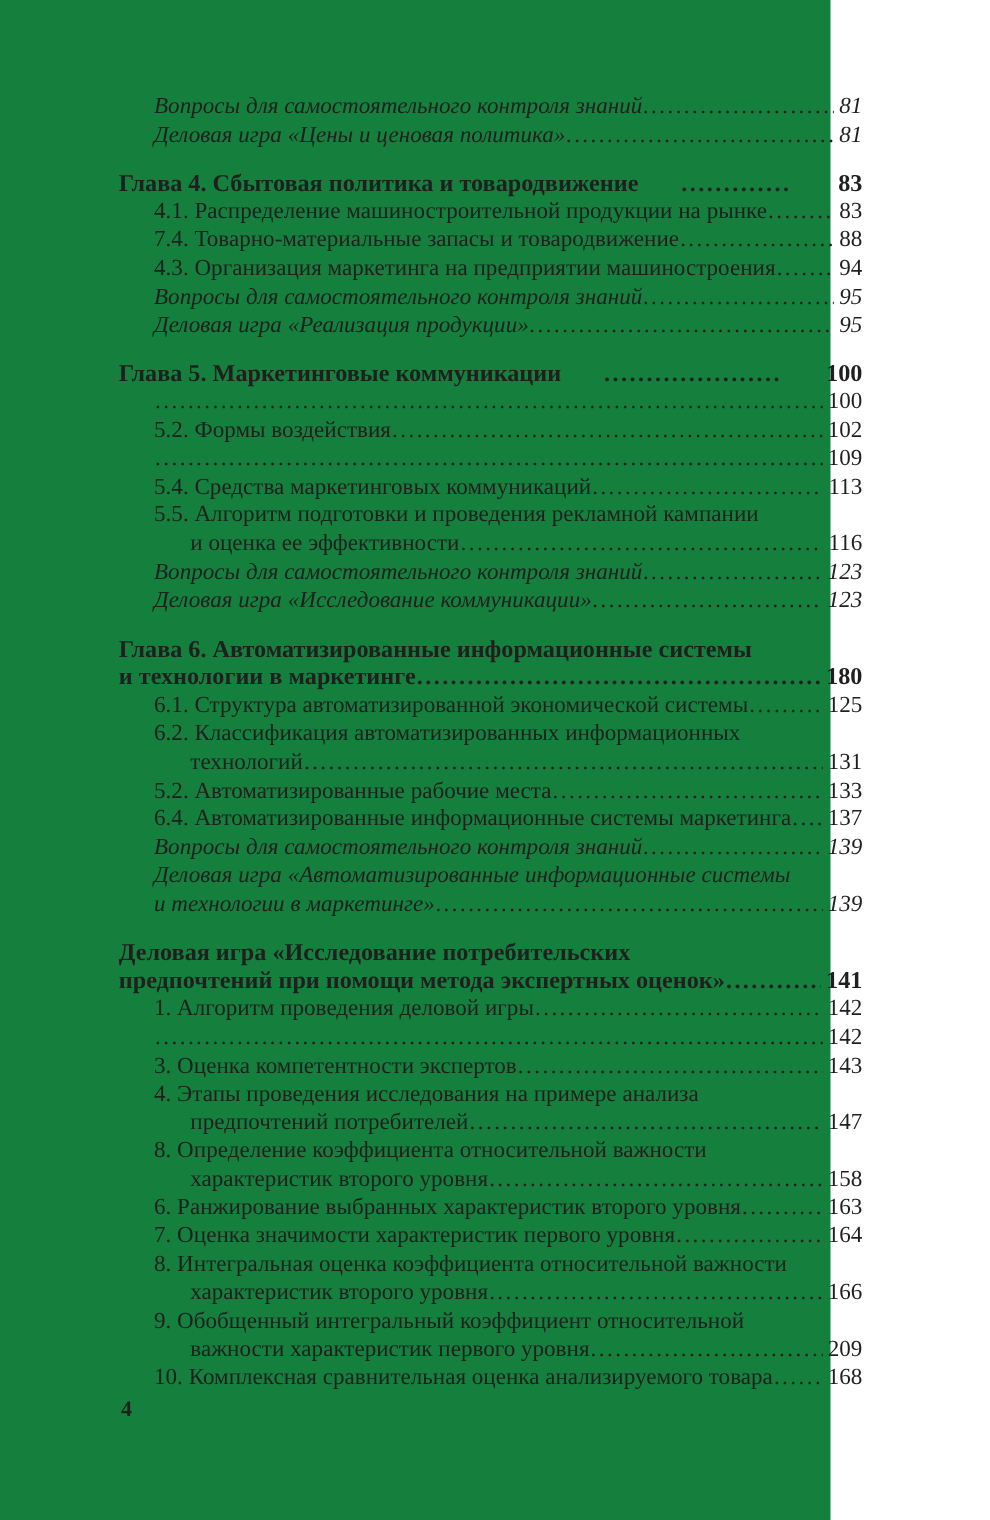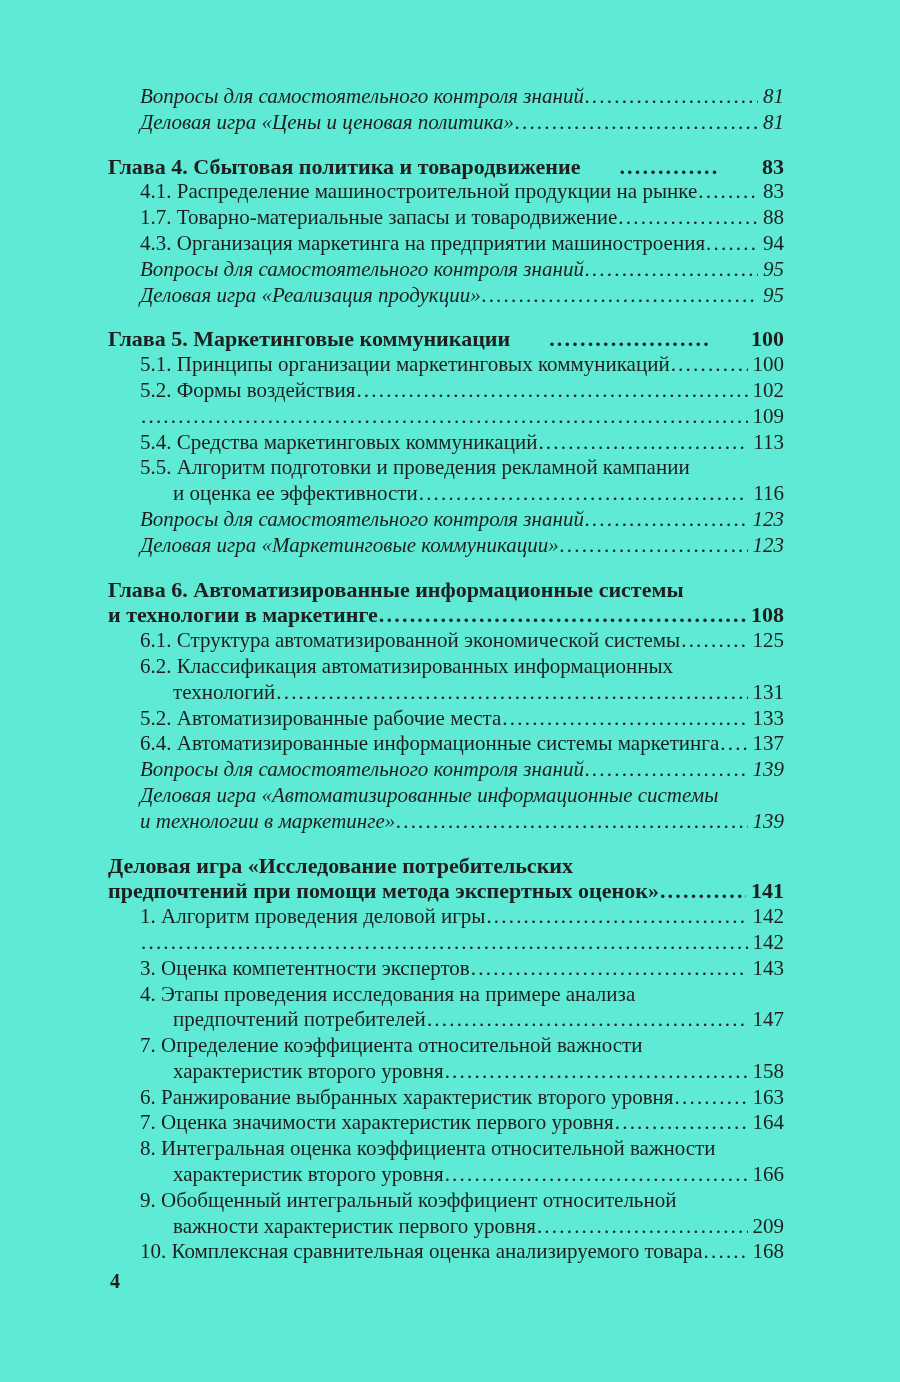--- a/index.html
+++ b/index.html
@@ -4,21 +4,21 @@
 <title>Оглавление</title>
 <style>
   html, body { margin: 0; padding: 0; }
   body {
     width: 900px; height: 1382px;
     background: #ffffff;
     color: #1f1f1f;
     font-family: "Liberation Serif", serif;
     overflow: hidden;
   }
-  .page { position: relative; width: 900px; height: 1382px; background: #5eead4; }
+  .page { position: relative; width: 755px; height: 1382px; background: #15803d; }
   .toc { position: absolute; left: 108px; top: 84px; width: 676px; }
   .row {
     display: flex;
     align-items: baseline;
     font-size: 21px;
     line-height: 25.8px;
   }
   .row .t { white-space: nowrap; }
   .i1 { padding-left: 32px; }
   .i2 { padding-left: 65px; justify-content: space-between; }
@@ -60,21 +60,21 @@
       <span class="t">Глава 4. Сбытовая политика и товародвижение</span>
       <span class="dots"></span>
       <span class="pg">83</span>
     </div>
     <div class="row i1">
       <span class="t">4.1. Распределение машиностроительной продукции на рынке</span>
       <span class="dots"></span>
       <span class="pg">83</span>
     </div>
     <div class="row i1">
-      <span class="t">1.7. Товарно-материальные запасы и товародвижение</span>
+      <span class="t">7.4. Товарно-материальные запасы и товародвижение</span>
       <span class="dots"></span>
       <span class="pg">88</span>
     </div>
     <div class="row i1">
       <span class="t">4.3. Организация маркетинга на предприятии машиностроения</span>
       <span class="dots"></span>
       <span class="pg">94</span>
     </div>
     <div class="row i1 italic">
       <span class="t">Вопросы для самостоятельного контроля знаний</span>
@@ -86,21 +86,20 @@
       <span class="dots"></span>
       <span class="pg">95</span>
     </div>
 
     <div class="row i0 bold gap">
       <span class="t">Глава 5. Маркетинговые коммуникации</span>
       <span class="dots"></span>
       <span class="pg">100</span>
     </div>
     <div class="row i1">
-      <span class="t">5.1. Принципы организации маркетинговых коммуникаций</span>
       <span class="dots"></span>
       <span class="pg">100</span>
     </div>
     <div class="row i1">
       <span class="t">5.2. Формы воздействия</span>
       <span class="dots"></span>
       <span class="pg">102</span>
     </div>
     <div class="row i1">
       <span class="dots"></span>
@@ -118,32 +117,32 @@
       <span class="t">и оценка ее эффективности</span>
       <span class="dots"></span>
       <span class="pg">116</span>
     </div>
     <div class="row i1 italic">
       <span class="t">Вопросы для самостоятельного контроля знаний</span>
       <span class="dots"></span>
       <span class="pg">123</span>
     </div>
     <div class="row i1 italic">
-      <span class="t">Деловая игра «Маркетинговые коммуникации»</span>
+      <span class="t">Деловая игра «Исследование коммуникации»</span>
       <span class="dots"></span>
       <span class="pg">123</span>
     </div>
 
     <div class="row i0 bold gap">
       <span class="t">Глава 6. Автоматизированные информационные системы</span>
     </div>
     <div class="row i0 bold">
       <span class="t">и технологии в маркетинге</span>
       <span class="dots"></span>
-      <span class="pg">108</span>
+      <span class="pg">180</span>
     </div>
     <div class="row i1">
       <span class="t">6.1. Структура автоматизированной экономической системы</span>
       <span class="dots"></span>
       <span class="pg">125</span>
     </div>
     <div class="row i1">
       <span class="t">6.2. Классификация автоматизированных информационных</span>
     </div>
     <div class="row i2">
@@ -199,21 +198,21 @@
     </div>
     <div class="row i1">
       <span class="t">4. Этапы проведения исследования на примере анализа</span>
     </div>
     <div class="row i2">
       <span class="t">предпочтений потребителей</span>
       <span class="dots"></span>
       <span class="pg">147</span>
     </div>
     <div class="row i1">
-      <span class="t">7. Определение коэффициента относительной важности</span>
+      <span class="t">8. Определение коэффициента относительной важности</span>
     </div>
     <div class="row i2">
       <span class="t">характеристик второго уровня</span>
       <span class="dots"></span>
       <span class="pg">158</span>
     </div>
     <div class="row i1">
       <span class="t">6. Ранжирование выбранных характеристик второго уровня</span>
       <span class="dots"></span>
       <span class="pg">163</span>

